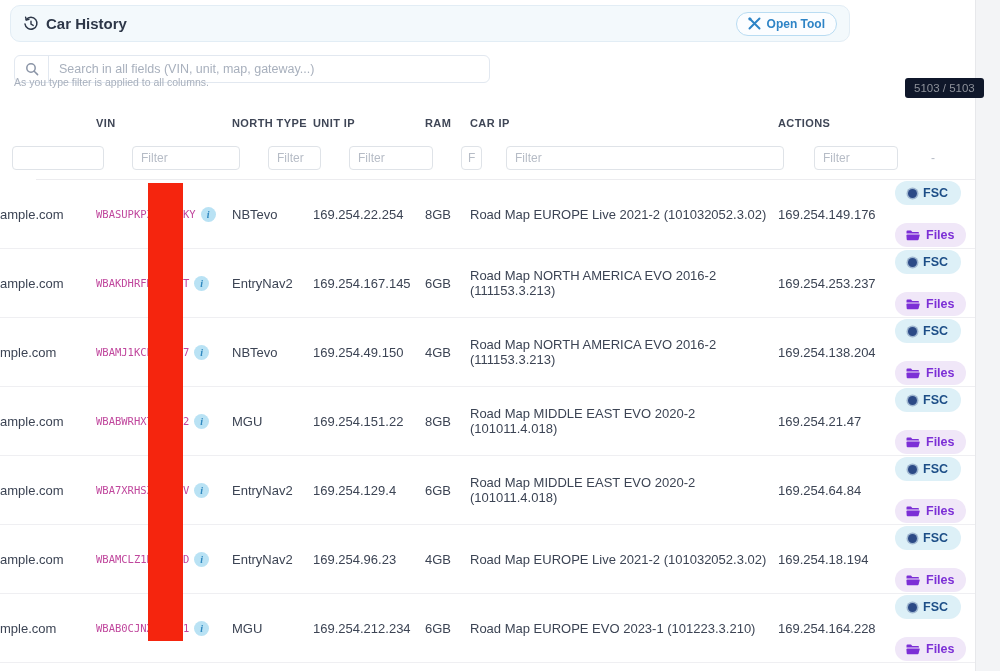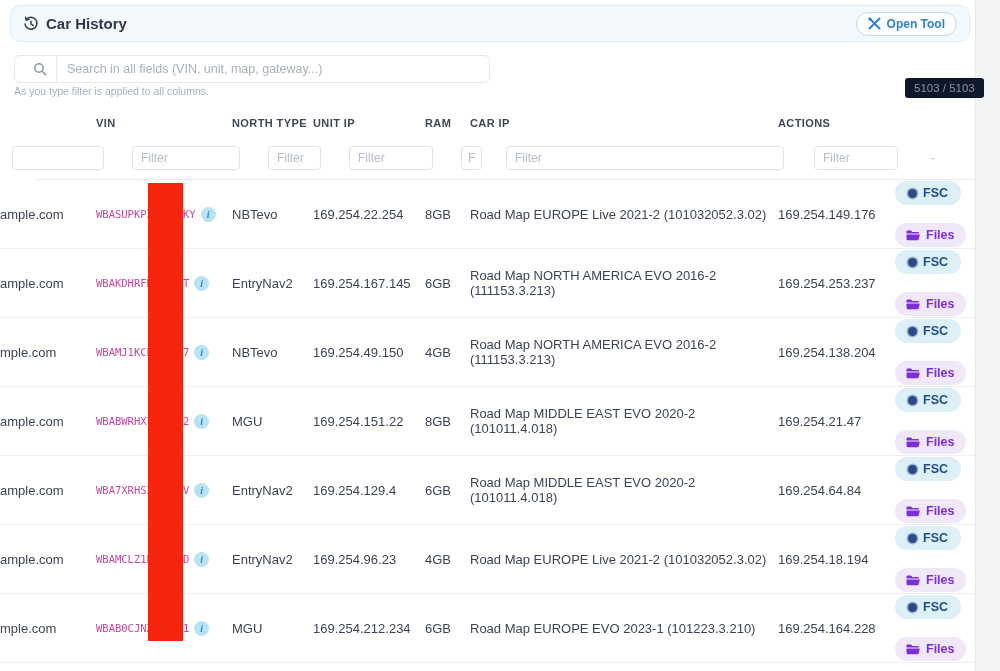--- a/index.html
+++ b/index.html
@@ -3,38 +3,38 @@
 <meta charset="utf-8">
 <style>
   * { margin:0; padding:0; box-sizing:border-box; }
   html,body { width:1000px; height:671px; overflow:hidden; }
   body { position:relative; background:#ffffff; font-family:"Liberation Sans", sans-serif; color:#3c4454; }
 
   
   .right-strip { position:absolute; top:0; right:0; width:25px; height:671px; background:#f3f4f6; border-left:1px solid #e7e8eb; }
 
   
-  .header-card { position:absolute; left:10px; top:5px; width:960px; height:37px;
+  .header-card { position:absolute; left:10px; top:5px; width:840px; height:37px;
     background:#f3f9fc; border:1px solid #e2edf5; border-radius:10px;
     display:flex; align-items:center; justify-content:space-between; padding:0 12px; }
   .title-wrap { display:flex; align-items:center; gap:7px; }
   .page-title { font-size:15px; font-weight:700; color:#2d3748; }
   .open-tool { display:flex; align-items:center; gap:6px; background:#fbfdff; border:1px solid #b9dcf2;
     border-radius:14px; padding:4px 11px; font-size:12px; font-weight:600; color:#2e84c6; cursor:pointer;
     font-family:"Liberation Sans", sans-serif; }
 
   
   .search-wrap { position:absolute; left:14px; top:55px; width:476px; height:28px;
-    border:1px solid #e2e8f0; border-radius:6px; background:#fff; display:flex; align-items:center;padding-left:8px; }
+    border:1px solid #e2e8f0; border-radius:6px; background:#fff; display:flex; align-items:center; }
   .search-icon-seg { width:34px; height:100%; display:flex; align-items:center; justify-content:center;
     border-right:1px solid #e2e8f0; }
   .search-input { flex:1; height:100%; border:0; outline:0; padding:0 10px; font-size:12.5px; color:#3c4454;
     font-family:"Liberation Sans", sans-serif; background:transparent; }
   .search-input::placeholder { color:#a8b0bd; }
-  .search-hint { position:absolute; left:14px; top:85px; font-size:10.5px; color:#a8b0bd; }
+  .search-hint { position:absolute; left:14px; top:76px; font-size:10.5px; color:#a8b0bd; }
   .count-badge { position:absolute; left:905px; top:78px; background:#0f172a; color:#8e929b;
     font-size:11.5px; padding:4px 9px; border-radius:3px; }
 
   
   .table { position:absolute; left:0; top:110px; width:975px; }
   .grid { display:grid; grid-template-columns:96px 136px 81px 112px 45px 308px 117px 80px; align-items:center; }
   .thead { height:26px; }
   .th { font-size:11px; font-weight:700; letter-spacing:0.4px; color:#3f4656; }
   .filter-row { height:44px; border-bottom:1px solid #ececef;margin-left:36px; }
   .filter-cell { position:relative; height:100%; display:flex; align-items:center; }

